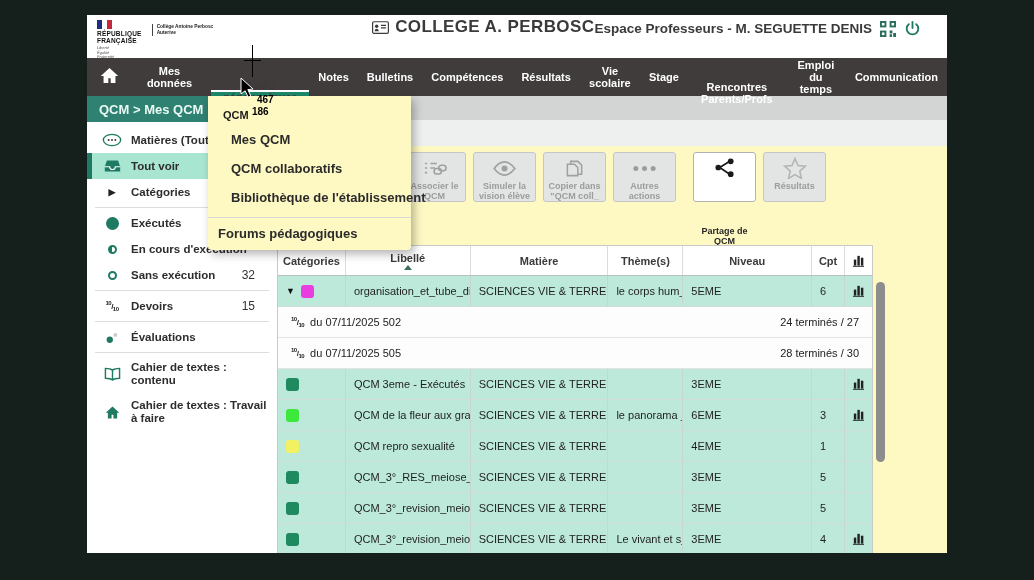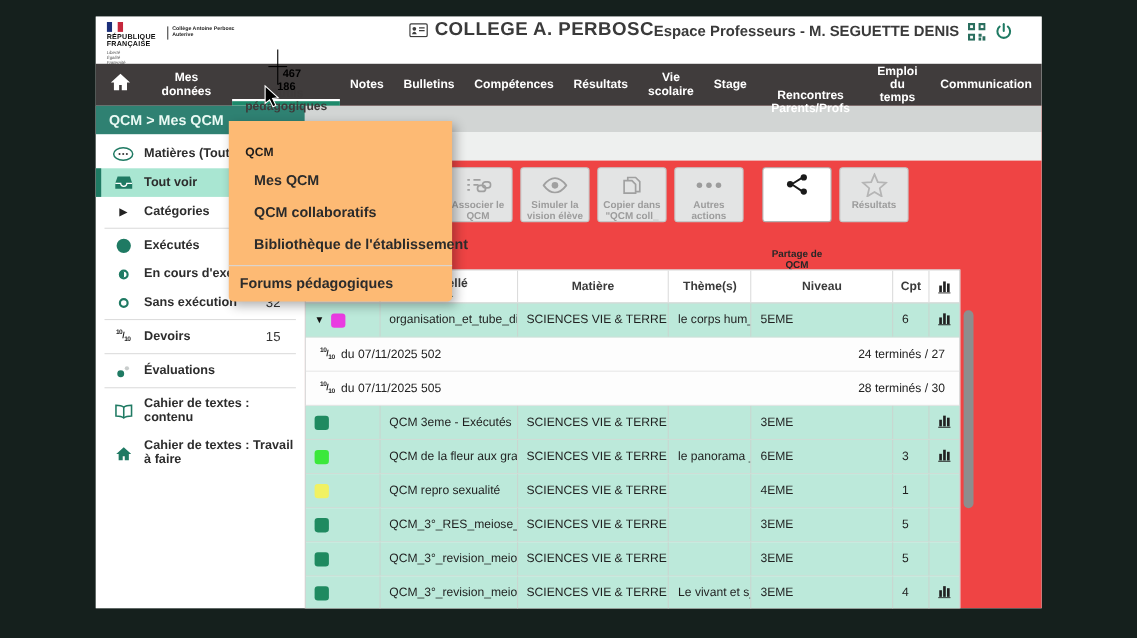--- a/index.html
+++ b/index.html
@@ -43,21 +43,21 @@
   .side-divider { border-top:1px solid #ddd; margin:2px 8px; }
   .sicon { width:20px; display:inline-flex; justify-content:center; align-items:center; flex:none; }
   .c-dot { border-radius:50%; display:inline-block; }
   .c-dot.filled { width:13px; height:13px; background:#1f7a63; }
   .c-dot.half { width:9px; height:9px; border:2px solid #1f7a63; background:linear-gradient(90deg,#1f7a63 50%,#fff 50%); }
   .c-dot.outline { width:9px; height:9px; border:2.5px solid #1f7a63; }
   .fracico { font-size:8px; font-weight:bold; color:#222; letter-spacing:-.5px; }
   .fracico sup { font-size:6px; } .fracico sub { font-size:6px; }
   .tri { font-size:9px; color:#222; }
   
-  .main { position:absolute; left:190px; right:0; top:81px; bottom:0; background:#ef4444; }
+  .main { position:absolute; left:190px; right:0; top:81px; bottom:0; background:#fef9c3; }
   .strip1 { position:absolute; left:0; top:0; right:0; height:24px; background:#d2d5d4; }
   .strip2 { position:absolute; left:0; top:24px; right:0; height:26px; background:#eef0ef; }
   .toolbar { position:absolute; left:126px; top:56px; display:flex; gap:7px; }
   .tool-btn { width:63px; height:50px; background:#e3e4e4; border:1px solid #c6c6c6; border-radius:3px;
     display:flex; flex-direction:column; align-items:center; padding-top:4px; gap:2px;
     font-size:9px; line-height:10px; color:#9c9c9c; text-align:center; font-weight:bold; cursor:pointer; }
   .tool-btn.enabled { background:#fff; border-color:#b2b2b2; color:#272727; }
   .tool-btn.gap-before { margin-left:10px;gap:48px; }
   .tool-btn .ticon { height:22px; display:flex; align-items:center; justify-content:center; }
   
@@ -69,31 +69,31 @@
   .trow { display:flex; height:31px; background:#bce9da; border-bottom:1px solid #cfddd6; font-size:11px; color:#1f1f1f; cursor:pointer; }
   .cell { display:flex; align-items:center; padding:0 8px; border-right:1px solid #c9d6d0; overflow:hidden; white-space:nowrap; }
   .cell:last-child { border-right:none; justify-content:center; }
   .swatch { width:13px; height:13px; border-radius:3px; display:inline-block; flex:none; }
   .expander { font-size:9px; color:#111; margin-right:6px; }
   .srow { display:flex; height:31px; background:#fdfdfd; border-bottom:1px solid #e4e4e4; align-items:center; padding:0 13px; font-size:11px; color:#222; cursor:pointer; }
   .srow .fracico { margin-right:6px; }
   .srow .status { margin-left:auto; }
   .vscroll { position:absolute; left:599px; top:186px; width:9px; height:180px; background:#8d8d8d; border-radius:5px; cursor:grab; }
   
-  .dropdown { position:absolute; left:121px; top:95px; width:203px; background:#fdba74; z-index:20;
-    box-shadow:3px 4px 10px rgba(0,0,0,.3); border-radius:0 0 4px 4px; padding-top:20px; }
+  .dropdown { position:absolute; left:121px; top:81px; width:203px; background:#fef9c3; z-index:20;
+    box-shadow:3px 4px 10px rgba(0,0,0,.3); border-radius:0 0 4px 4px; padding-top:10px; }
   .dd-section { font-size:11px; font-weight:bold; color:#1c1c1c; padding:3px 0 4px 15px; }
   .dd-item { font-size:13px; color:#2b2b2b; padding:7px 4px 7px 23px; font-weight:bold; white-space:nowrap; cursor:pointer; }
   .dd-sep { border-top:1px solid #d8d8d8; margin-top:5px; }
   .dd-footer { font-size:13px; color:#2b2b2b; padding:8px 0 9px 10px; font-weight:bold; cursor:pointer; }
   
   .overlay { position:absolute; z-index:50; pointer-events:none; }
   .cross-v { left:252px; top:45px; width:1px; height:32px; background:#000; }
   .cross-h { left:244px; top:60px; width:17px; height:1px; background:#000; }
-  .coord { font-size:10px; font-weight:bold; color:#000; }
+  .coord { font-size:10px; font-weight:bold; color:#000;margin-top:32px; }
   .coord.x { left:257px; top:62px; }
   .coord.y { left:252px; top:74px; }
   .cursor-arrow { left:240px; top:77px; }
 </style>
 </head>
 <body>
 
 <div class="window">
 
   <div class="header">

